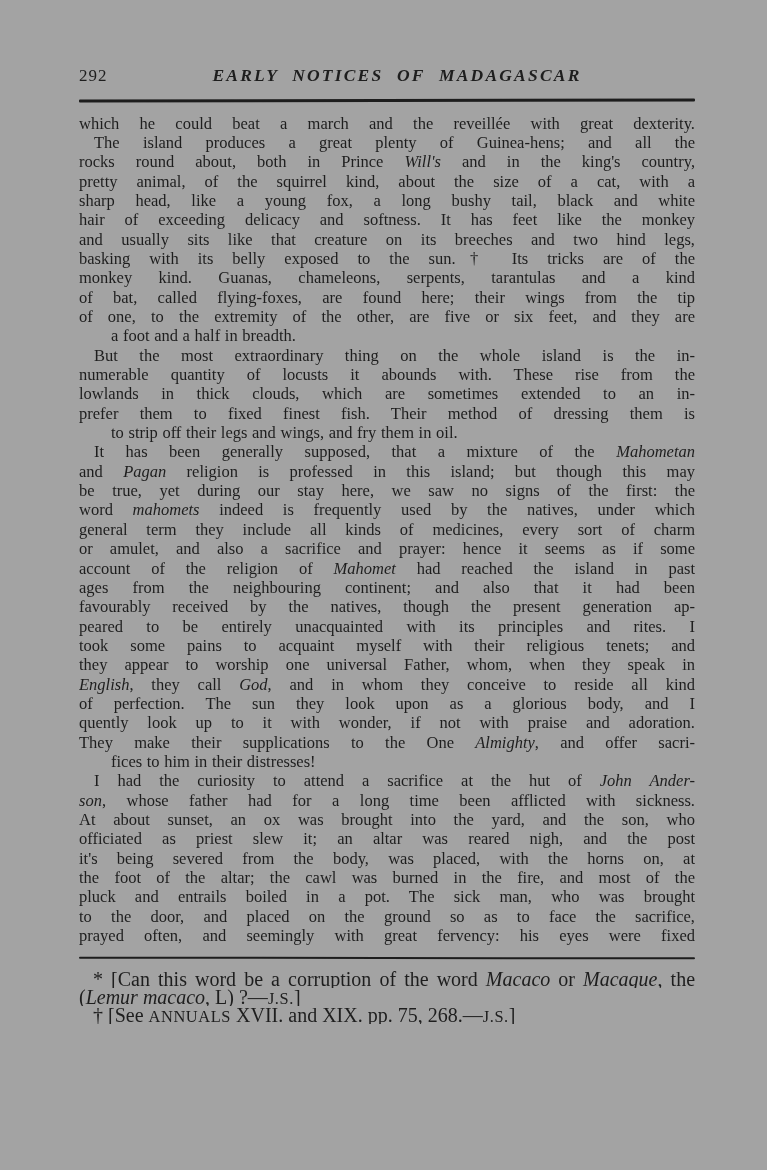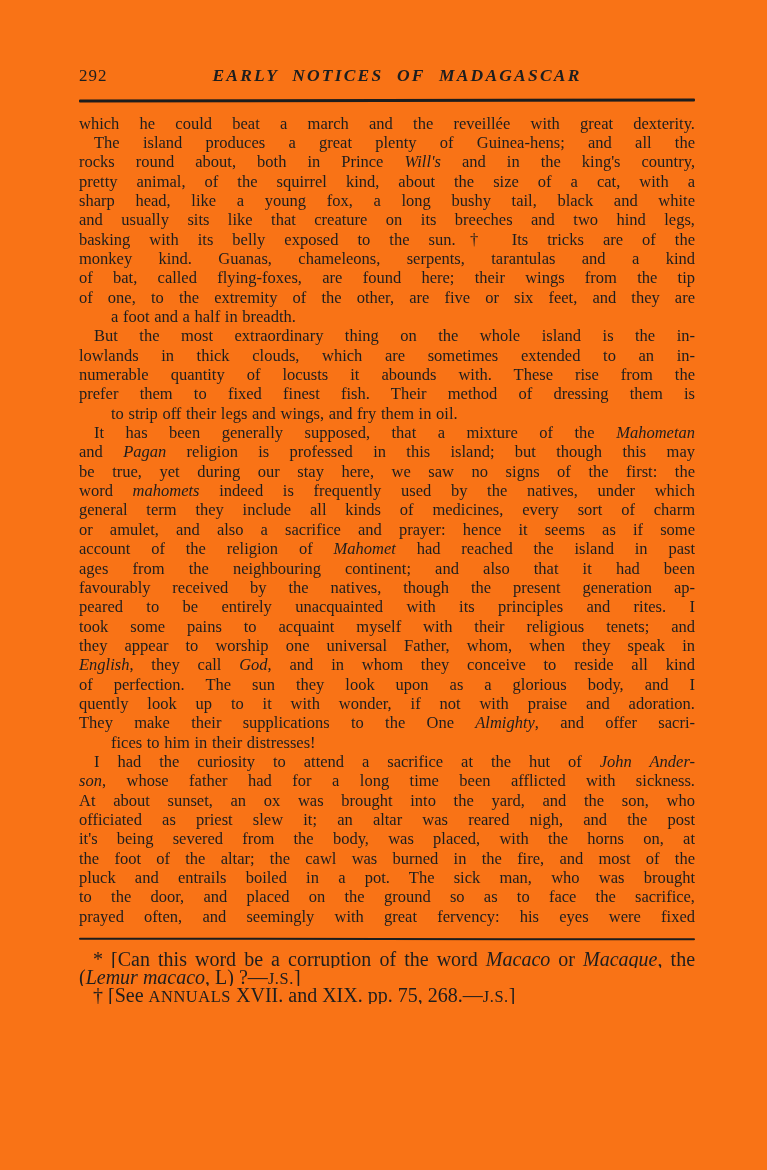--- a/index.html
+++ b/index.html
@@ -90,45 +90,46 @@
   }
   .fline.end { text-align-last: left; }
   .fline.indent { text-indent: 14px; }
 
   .sc { font-size: 0.82em; letter-spacing: 0.6px; }
   i { font-style: italic; }
 </style>
 </head>
 <body>
 
-<div class="page" style="background: #f97316; color: rgb(30, 30, 30);">
+<div class="page" style="background: #a3a3a3; color: rgb(30, 30, 30);">
   <div class="column">
 
     <div class="header">
       <span class="pagenum">292</span>
       <span class="running-title">EARLY NOTICES OF MADAGASCAR</span>
     </div>
 
     <div class="header-rule"></div>
 
     <div class="body-text" id="body-lines">
         <div class="line">which he could beat a march and the reveillée with great dexterity.</div>
         <div class="line indent">The island produces a great plenty of Guinea-hens; and all the</div>
         <div class="line">rocks round about, both in Prince <i>Will's</i> and in the king's country,</div>
         <div class="line">pretty animal, of the squirrel kind, about the size of a cat, with a</div>
         <div class="line">sharp head, like a young fox, a long bushy tail, black and white</div>
+        <div class="line">hair of exceeding delicacy and softness.  It has feet like the monkey</div>
         <div class="line">and usually sits like that creature on its breeches and two hind legs,</div>
         <div class="line">basking with its belly exposed to the sun.†  Its tricks are of the</div>
         <div class="line">monkey kind.  Guanas, chameleons, serpents, tarantulas and a kind</div>
         <div class="line">of bat, called flying-foxes, are found here; their wings from the tip</div>
         <div class="line">of one, to the extremity of the other, are five or six feet, and they are</div>
         <div class="line end">a foot and a half in breadth.</div>
         <div class="line indent">But the most extraordinary thing on the whole island is the in-</div>
+        <div class="line">numerable quantity of locusts it abounds with.  These rise from the</div>
         <div class="line">lowlands in thick clouds, which are sometimes extended to an in-</div>
-        <div class="line">numerable quantity of locusts it abounds with.  These rise from the</div>
         <div class="line">prefer them to fixed finest fish.  Their method of dressing them is</div>
         <div class="line end">to strip off their legs and wings, and fry them in oil.</div>
         <div class="line indent">It has been generally supposed, that a mixture of the <i>Mahometan</i></div>
         <div class="line">and <i>Pagan</i> religion is professed in this island; but though this may</div>
         <div class="line">be true, yet during our stay here, we saw no signs of the first: the</div>
         <div class="line">word <i>mahomets</i> indeed is frequently used by the natives, under which</div>
         <div class="line">general term they include all kinds of medicines, every sort of charm</div>
         <div class="line">or amulet, and also a sacrifice and prayer: hence it seems as if some</div>
         <div class="line">account of the religion of <i>Mahomet</i> had reached the island in past</div>
         <div class="line">ages from the neighbouring continent; and also that it had been</div>

